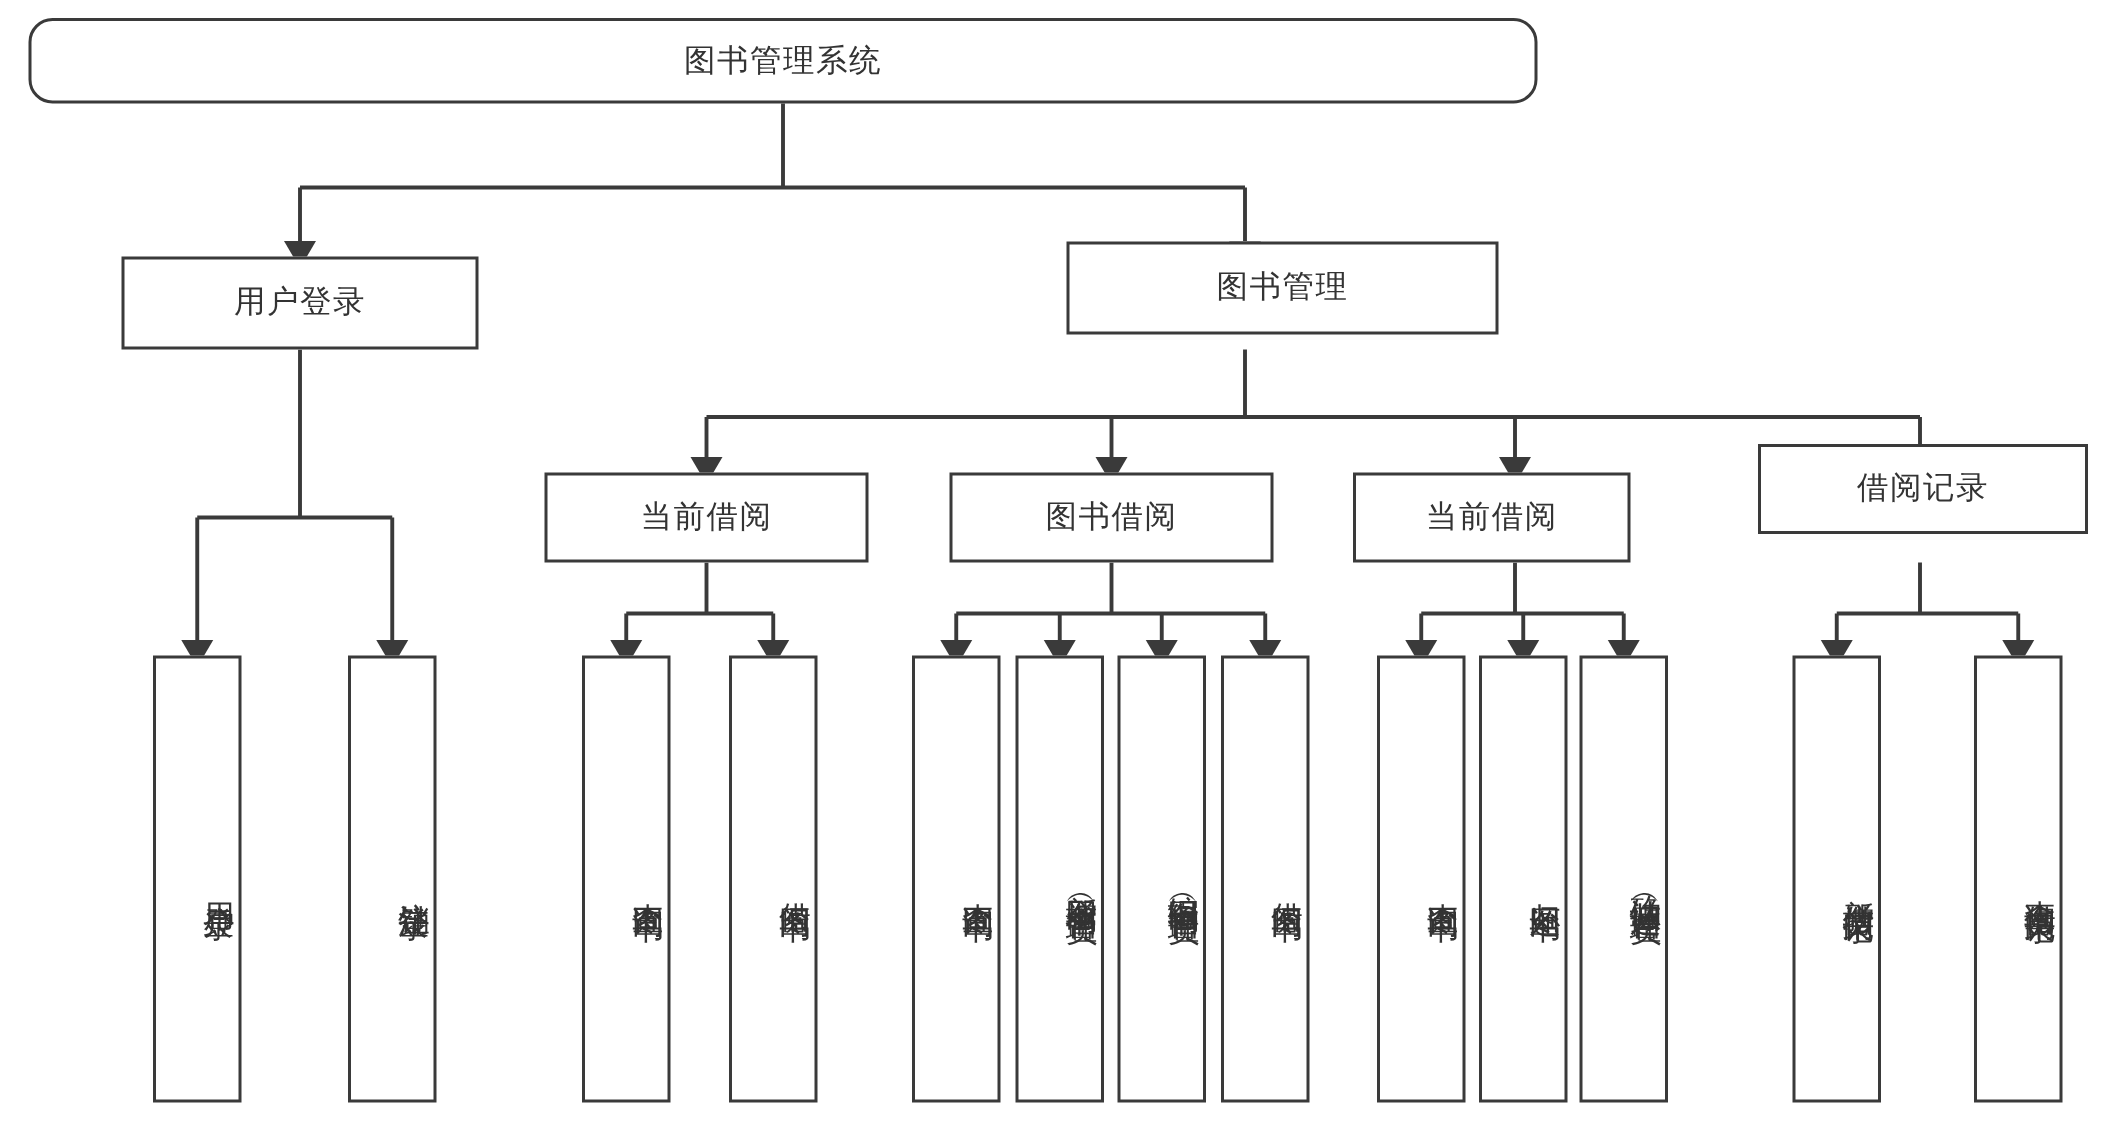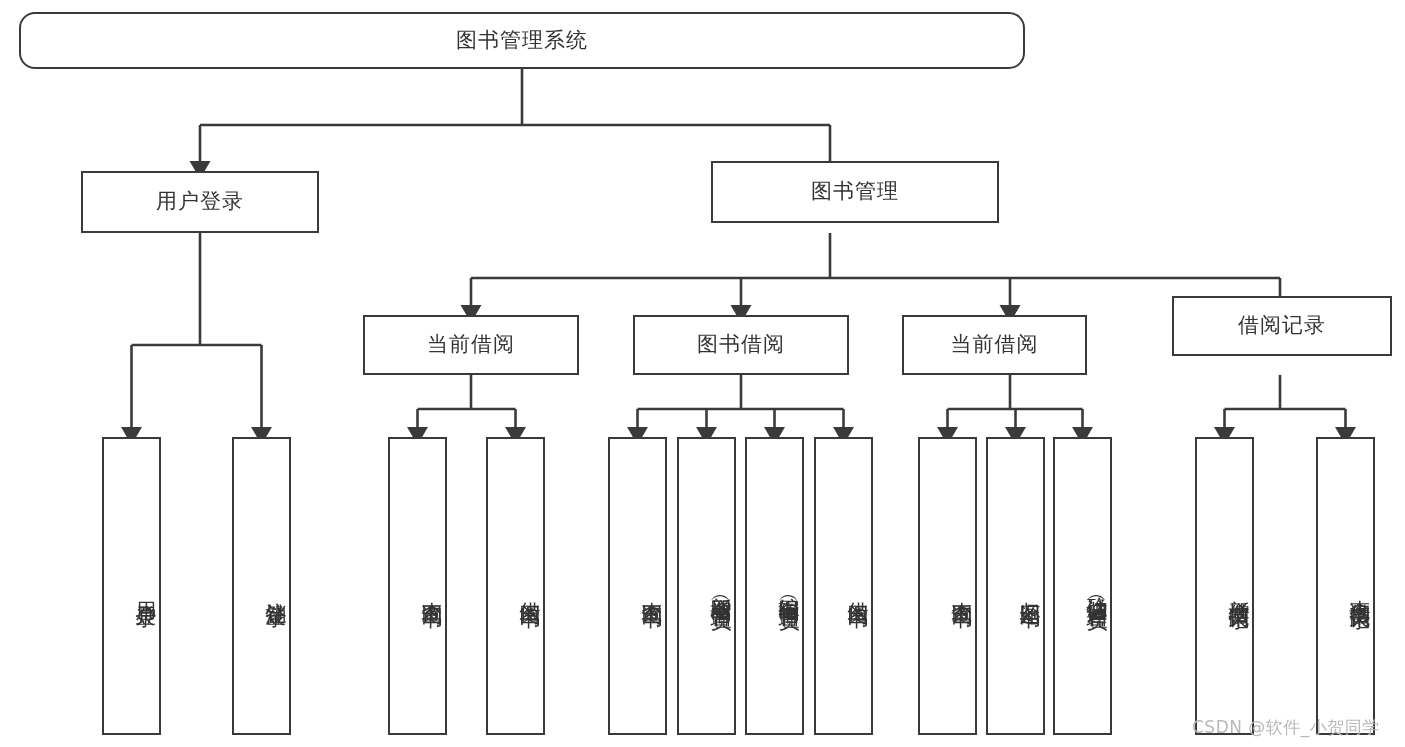--- a/index.html
+++ b/index.html
@@ -165,14 +165,13 @@
       <div class="node vertical" style="left: 1053px; top: 437px; width: 59px; height: 298px;">
         <span class="label">确认归还（管理员）</span>
       </div>
       <div class="node vertical" style="left: 1195px; top: 437px; width: 59px; height: 298px;">
         <span class="label">新增借阅记录</span>
       </div>
       <div class="node vertical" style="left: 1316px; top: 437px; width: 59px; height: 298px;">
         <span class="label">查询借阅记录</span>
       </div>
     </div>
-  <div class="watermark" style="left: 1192px; top: 716px;">CSDN @软件_小贺同学</div>
 </div>
 
 </body></html>

